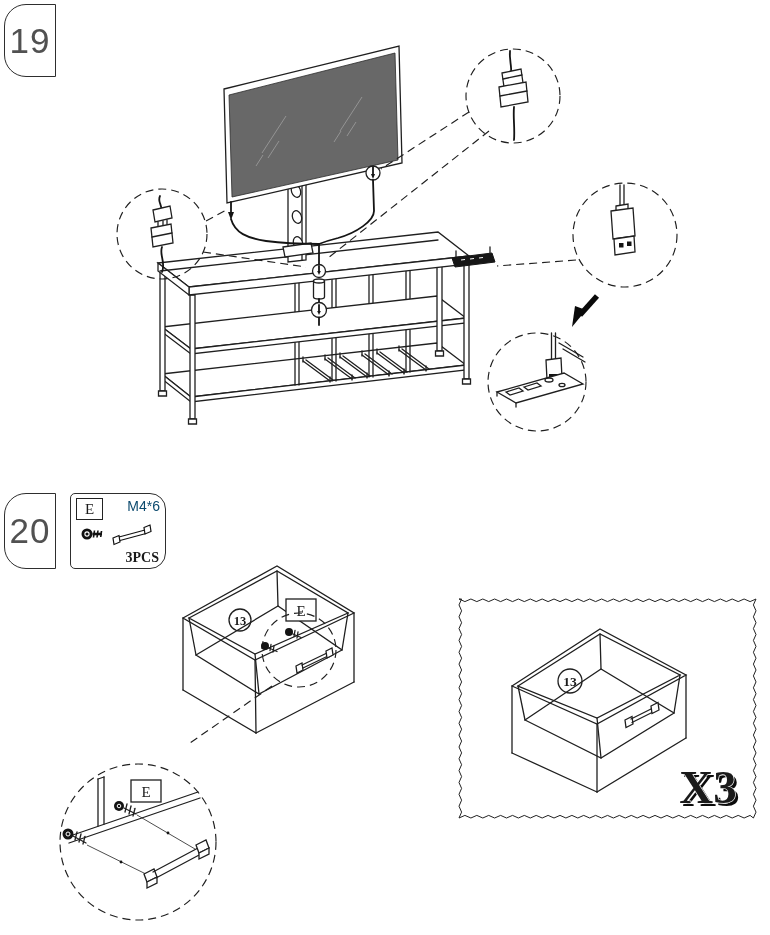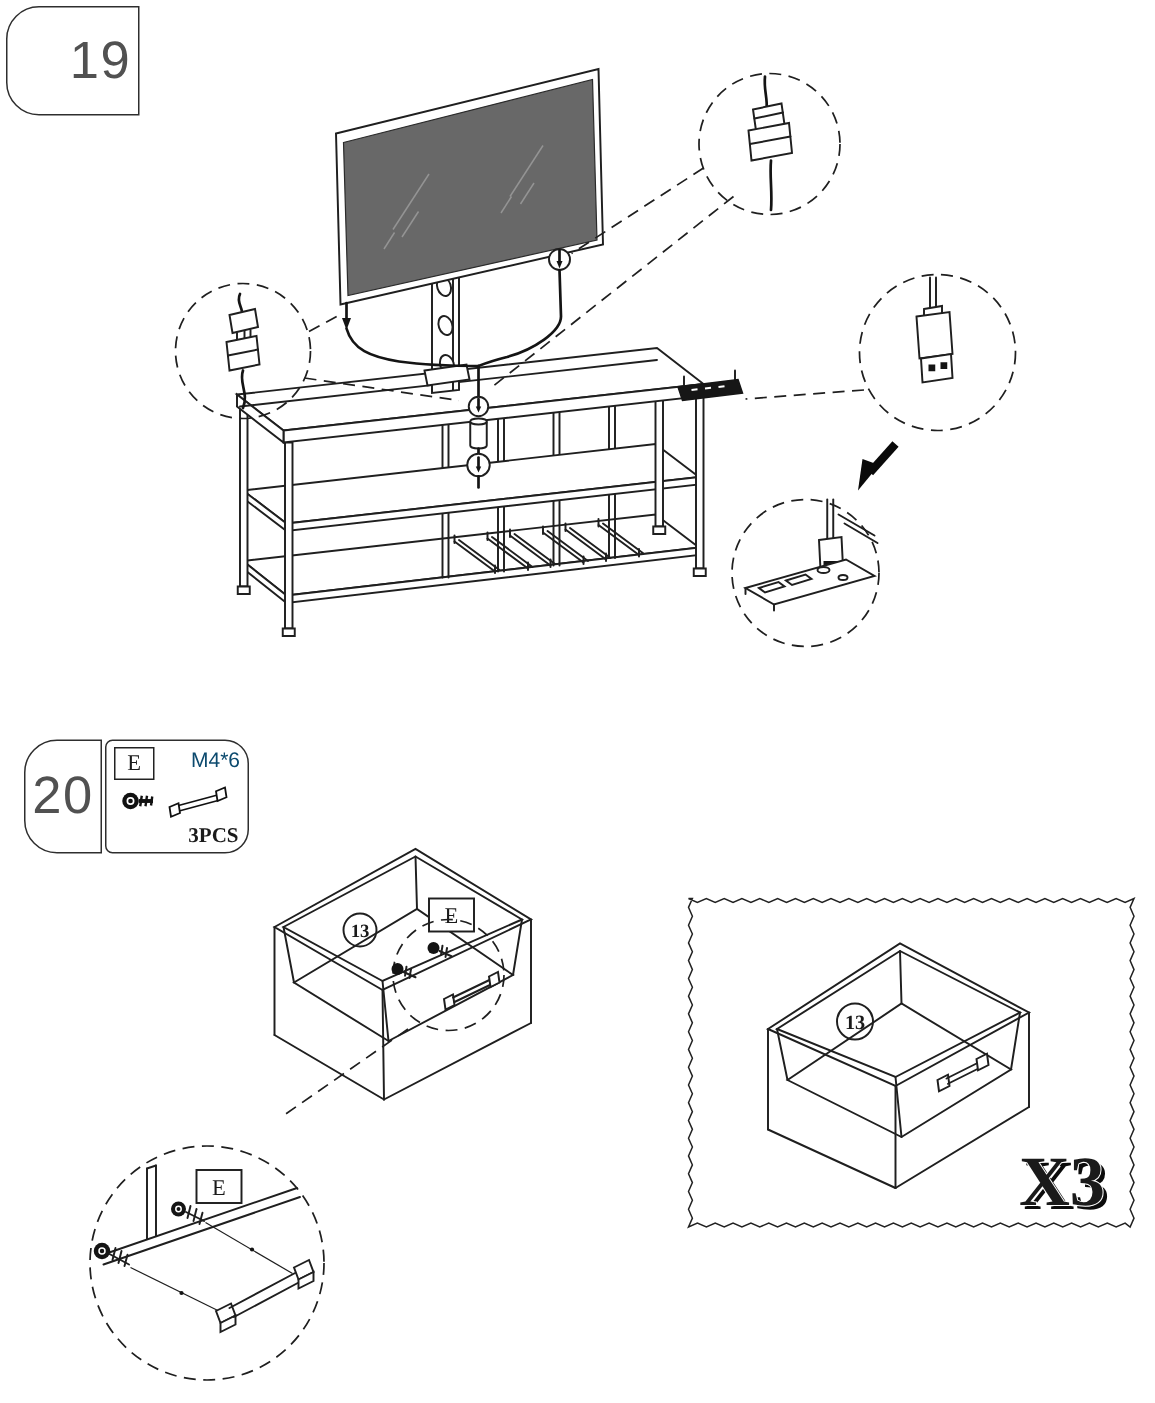--- a/index.html
+++ b/index.html
@@ -3,22 +3,22 @@
 <meta charset="utf-8">
 <style>
   html,body{margin:0;padding:0;background:#fff;}
   .page{position:relative;width:770px;height:935px;background:#fff;overflow:hidden;
         font-family:"Liberation Sans",sans-serif;}
   .art{position:absolute;left:0;top:0;}
   .badge{position:absolute;left:4px;width:50px;height:71px;border:1.7px solid #2e2e2e;
          border-radius:22px 0 0 22px;display:flex;align-items:center;justify-content:center;
          background:#fff;}
   .badge span{font-size:35px;color:#515151;letter-spacing:1px;}
-  #b19{top:4px;padding-left:37px;}
-  #b20{top:493px;height:74px;margin-left:12px;}
+  #b19{top:4px;}
+  #b20{top:493px;height:74px;}
   .hwbox{position:absolute;left:70px;top:493px;width:94px;height:74px;background:#fff;
          border:1.7px solid #2e2e2e;border-radius:5px 16px 16px 5px;}
   .ebox{position:absolute;left:5px;top:4px;width:25px;height:20px;border:1.7px solid #222;
         display:flex;align-items:center;justify-content:center;
         font-family:"Liberation Serif",serif;font-size:15px;color:#1a1a1a;}
   .spec{position:absolute;right:5px;top:4px;font-family:Liberation Sans, sans-serif;
         font-size:14px;color:#0c4a6e;}
   .qty{position:absolute;right:6px;bottom:2px;font-family:"Liberation Serif",serif;
        font-size:14px;color:#1a1a1a;font-weight:bold;}
   .hwicons{position:absolute;left:7px;top:28px;}

